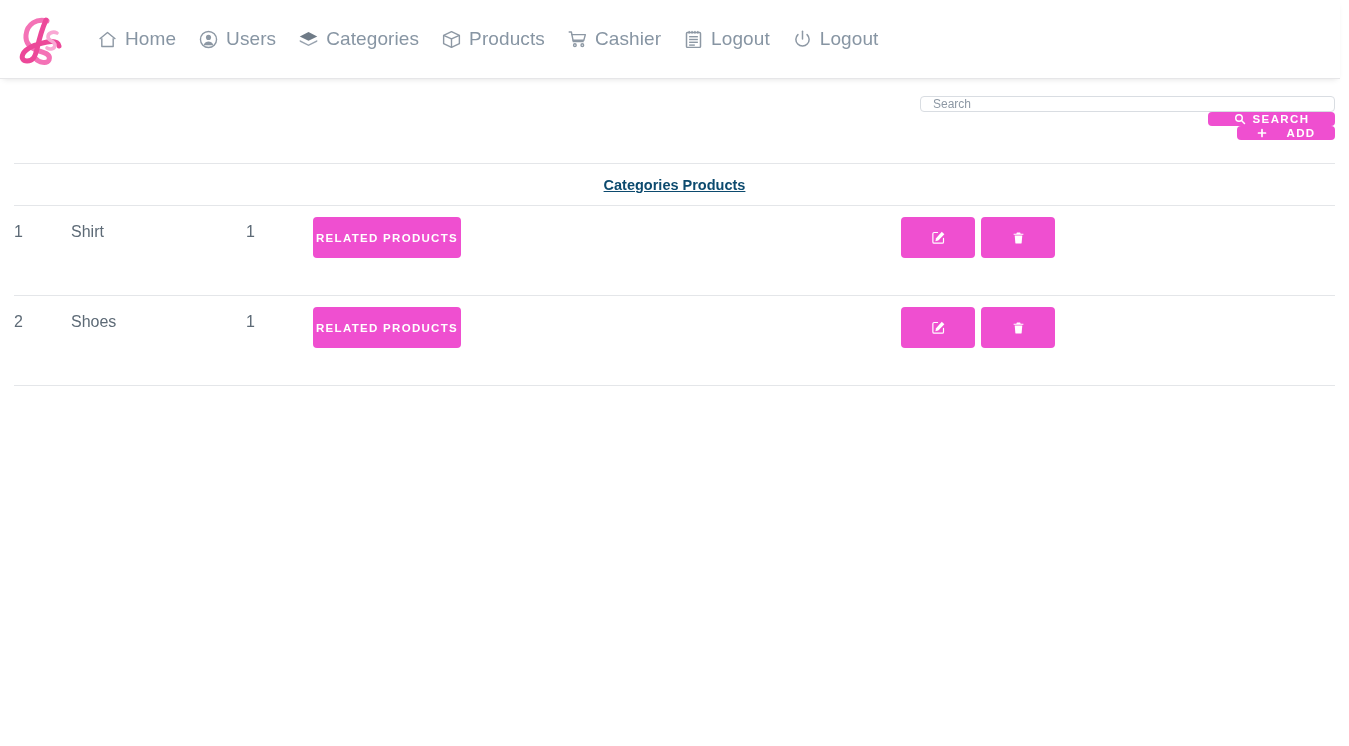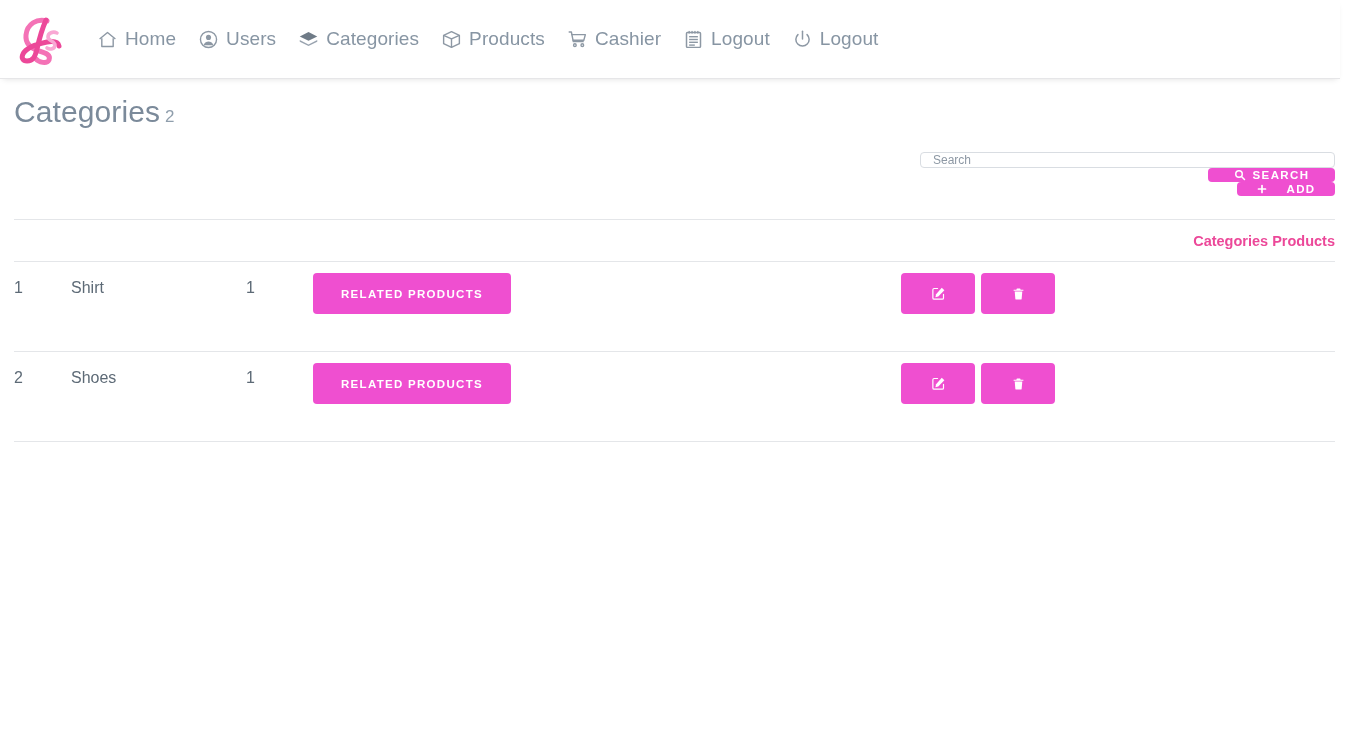--- a/index.html
+++ b/index.html
@@ -103,46 +103,47 @@
   }
   .btn svg { display:block; }
 
   .btn-search { width: 127px; height: 36px; margin-left: 31px; gap: 7px; }
   .btn-add    { width: 98px;  height: 36px; margin-left: 8px;  gap: 18px; }
 
   
   .table-wrap { margin-top: 31px; }
   .table { width: 100%; border-collapse: collapse; }
   .table th {
-    text-align: right;
+    text-align: center;
     font-size: 14.5px;
     font-weight: bold;
-    color: #ec4899;
+    color: #0c4a6e;
     padding: 13px 0 12px 0;
     border-top: 1px solid #e4e6e9;
     border-bottom: 1px solid #e4e6e9;
+    text-decoration: underline;
   }
   .table td {
     padding: 0;
     border-bottom: 1px solid #e4e6e9;
     vertical-align: top;
     height: 90px;
   }
   .cell-pad { padding-top: 17px; }
 
   .col-id   { width: 57px; }
   .col-name { width: 175px; }
   .col-cnt  { width: 67px; }
   .col-rel  { width: 588px; }
   .col-act  { width: auto; }
 
   .cell-text { font-size: 16px; color: #5d6a76; }
 
   .btn-related {
-    width: 198px; height: 41px;
+    width: 148px; height: 41px;
     margin-top: 11px;
     font-size: 11.5px;
     letter-spacing: 1.3px;
   }
   .actions { display: flex; gap: 6px; margin-top: 11px; }
   .btn-icon {
     width: 74px; height: 41px;
   }
 </style>
 </head>
@@ -244,23 +245,20 @@
         </svg>
       </span>
       <span class="nav-label">Logout</span>
     </a>
 
   </div>
 </div>
 
 <div class="page">
 
-  <h1 class="page-title">
-    <span>Categories</span><span class="count">2</span>
-  </h1>
 
   <div class="search-row">
     <input class="search-input" type="text" placeholder="Search" style="">
 
     <button class="btn btn-search">
       <span>
         <svg width="12" height="12" viewBox="0 0 24 24" fill="none" stroke="#ffffff" stroke-width="3" stroke-linecap="round">
           <circle cx="10" cy="10" r="6.5"></circle>
             <path d="M15 15 L21 21"></path>
         </svg>

